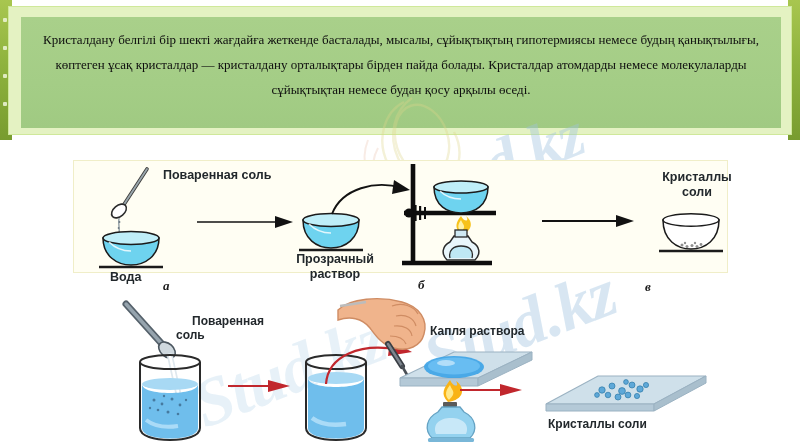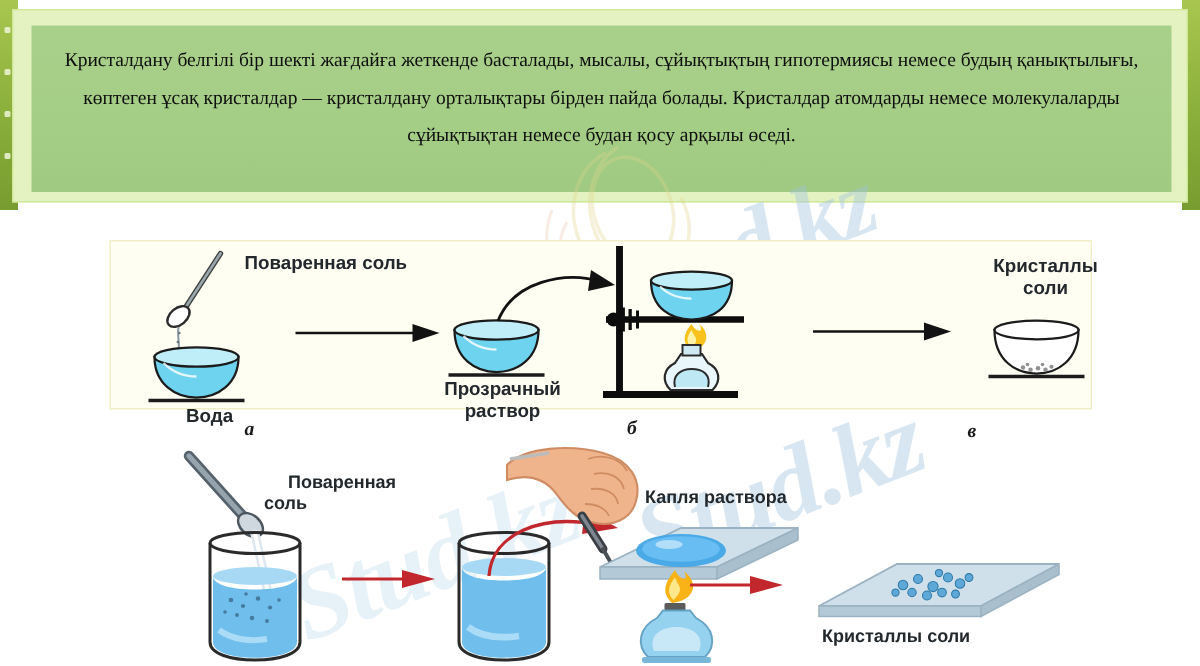--- a/index.html
+++ b/index.html
@@ -115,21 +115,21 @@
     </g>
 
     <g>
       <path d="M8 72 C8 90 22 99 36 99 C50 99 64 90 64 72 Z" fill="#6ed3ef" stroke="#1b1b1b" stroke-width="1.5"></path>
       <ellipse cx="36" cy="72" rx="28" ry="6.4" fill="#bfeef8" stroke="#1b1b1b" stroke-width="1.5"></ellipse>
       <path d="M14 76 C20 82 28 85 36 85" stroke="#ffffff" stroke-width="1.6" fill="none" opacity="0.8"></path>
       <line x1="4" y1="101" x2="68" y2="101" stroke="#1b1b1b" stroke-width="2.4"></line>
     </g>
   </svg>
   <div class="lbl t1" style="left:163px;top:168px;">Поваренная соль</div>
-  <div class="lbl t1" style="left:124px;top:270px;">Вода</div>
+  <div class="lbl t1" style="left:110px;top:270px;">Вода</div>
 
   <svg class="fig-svg" style="left:197px;top:213px;" width="100" height="18" viewBox="0 0 100 18">
     <line x1="0" y1="9" x2="80" y2="9" stroke="#121212" stroke-width="1.6"></line>
     <path d="M78 3 L96 9 L78 15 Z" fill="#121212"></path>
   </svg>
 
   <svg class="fig-svg" style="left:295px;top:192px;" width="80" height="80" viewBox="0 0 80 80">
     <path d="M8 28 C8 47 22 56 36 56 C50 56 64 47 64 28 Z" fill="#6ed3ef" stroke="#1b1b1b" stroke-width="1.5"></path>
     <ellipse cx="36" cy="28" rx="28" ry="6.4" fill="#bfeef8" stroke="#1b1b1b" stroke-width="1.5"></ellipse>
     <path d="M14 32 C20 38 28 41 36 41" stroke="#ffffff" stroke-width="1.6" fill="none" opacity="0.8"></path>

